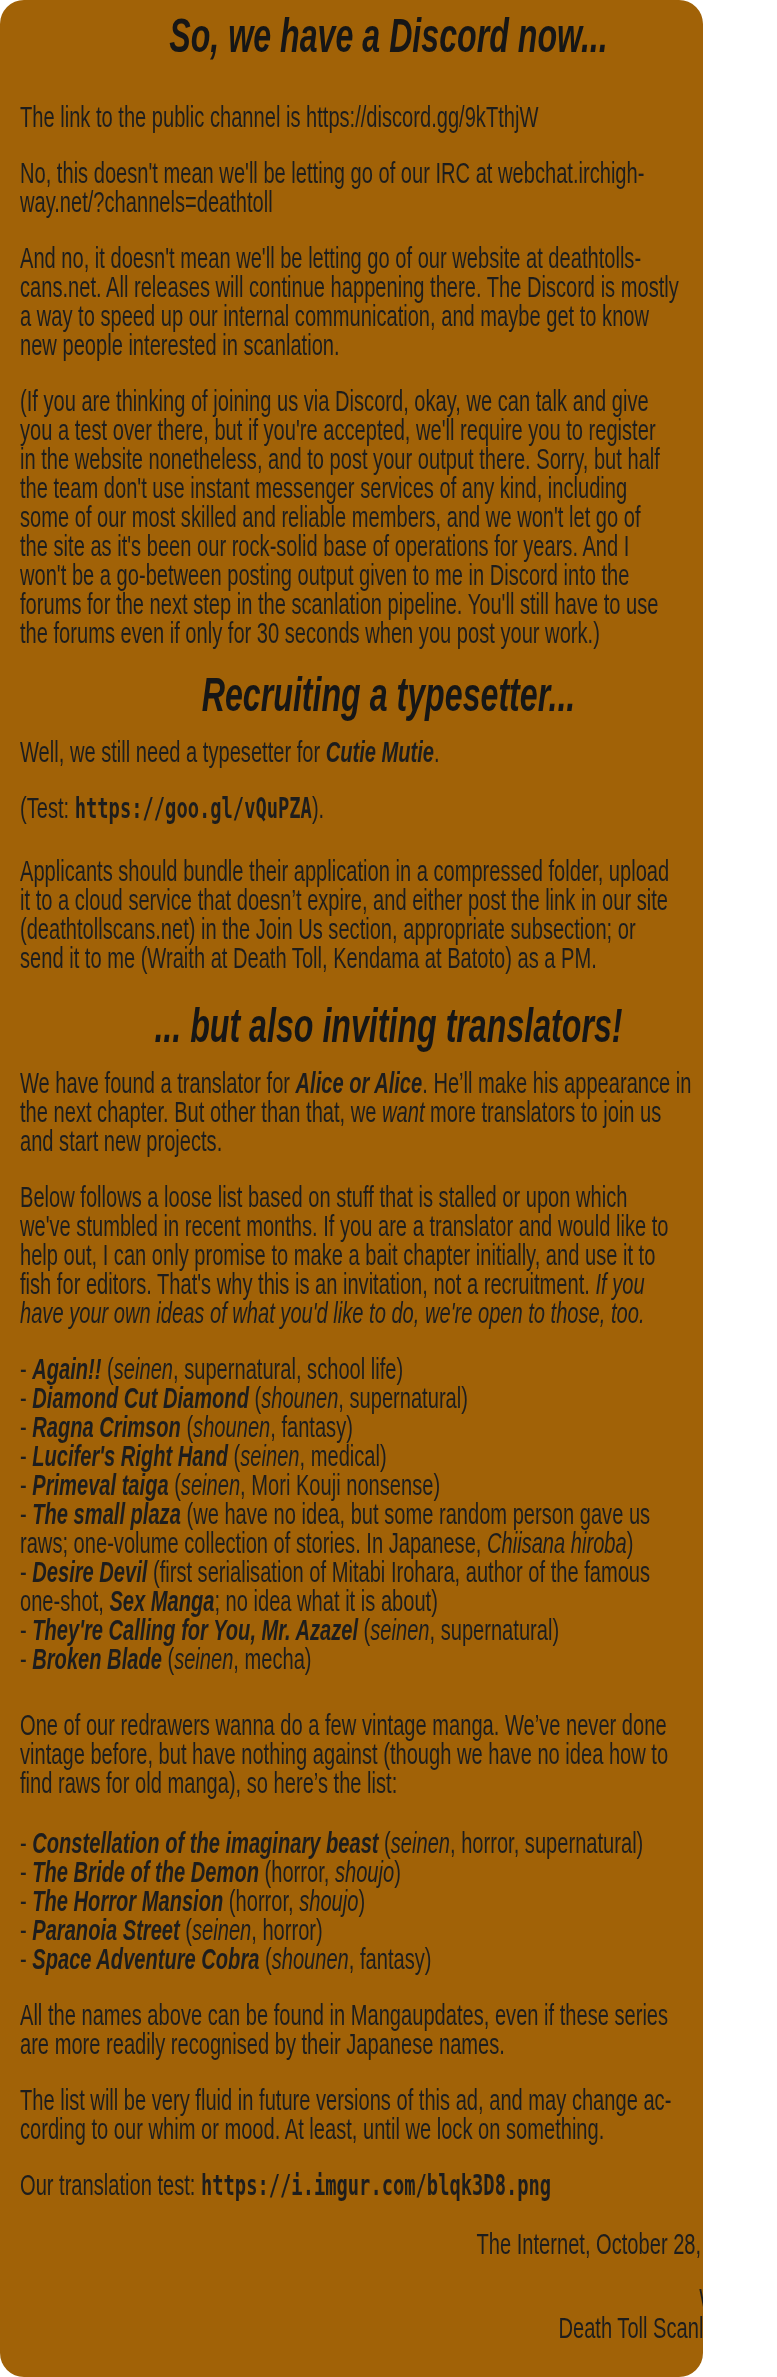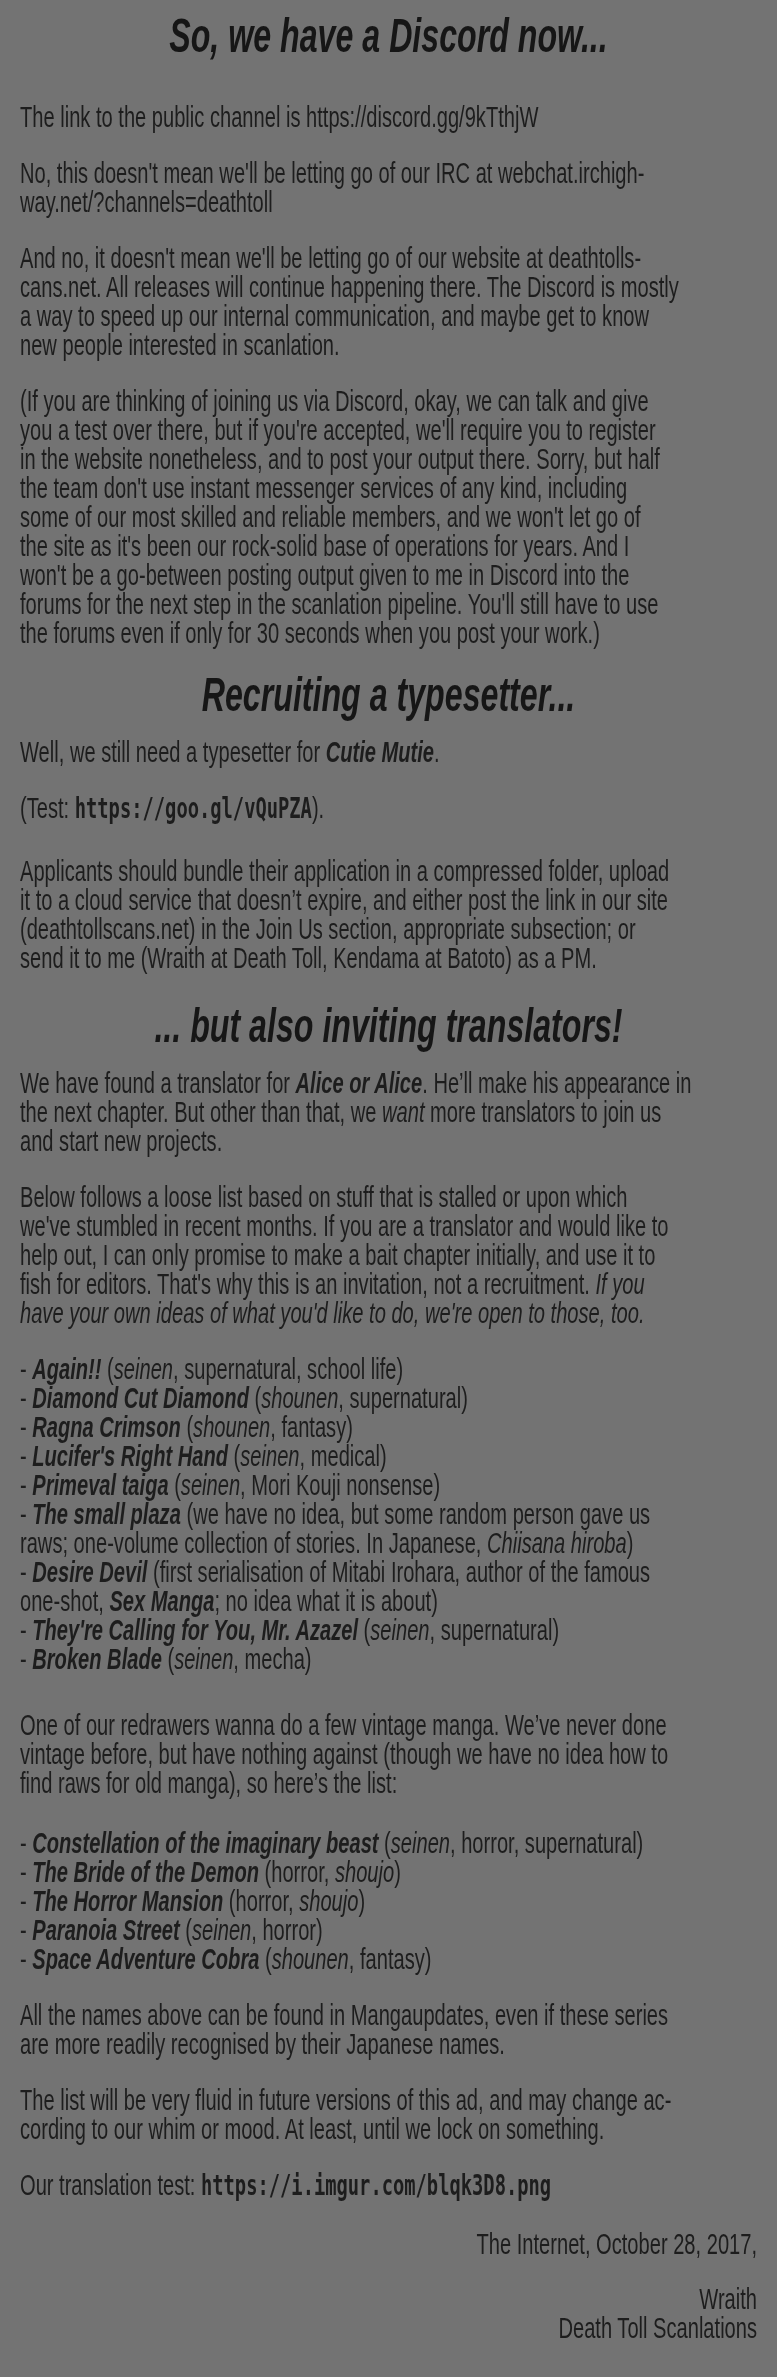--- a/index.html
+++ b/index.html
@@ -5,26 +5,27 @@
   html, body { margin: 0; padding: 0; }
   body {
     width: 777px;
     height: 2377px;
     background: #ffffff;
     overflow: hidden;
   }
   .page {
     position: relative;
     box-sizing: border-box;
-    width: 777px;
+    width: 703px;
     height: 2377px;
-    background: #737373;
+    background: #a16207;
     color: #1d1d1d;
     padding-top: 12px;
     overflow: hidden;
+    border-radius: 24px;
   }
   
   .scale-wrap {
     margin-left: 20px;
     width: 1150px;
     transform: scaleX(0.67);
     transform-origin: top left;
     font-family: "Liberation Sans", "DejaVu Sans", sans-serif;
     font-size: 30px;
     line-height: 29px;

